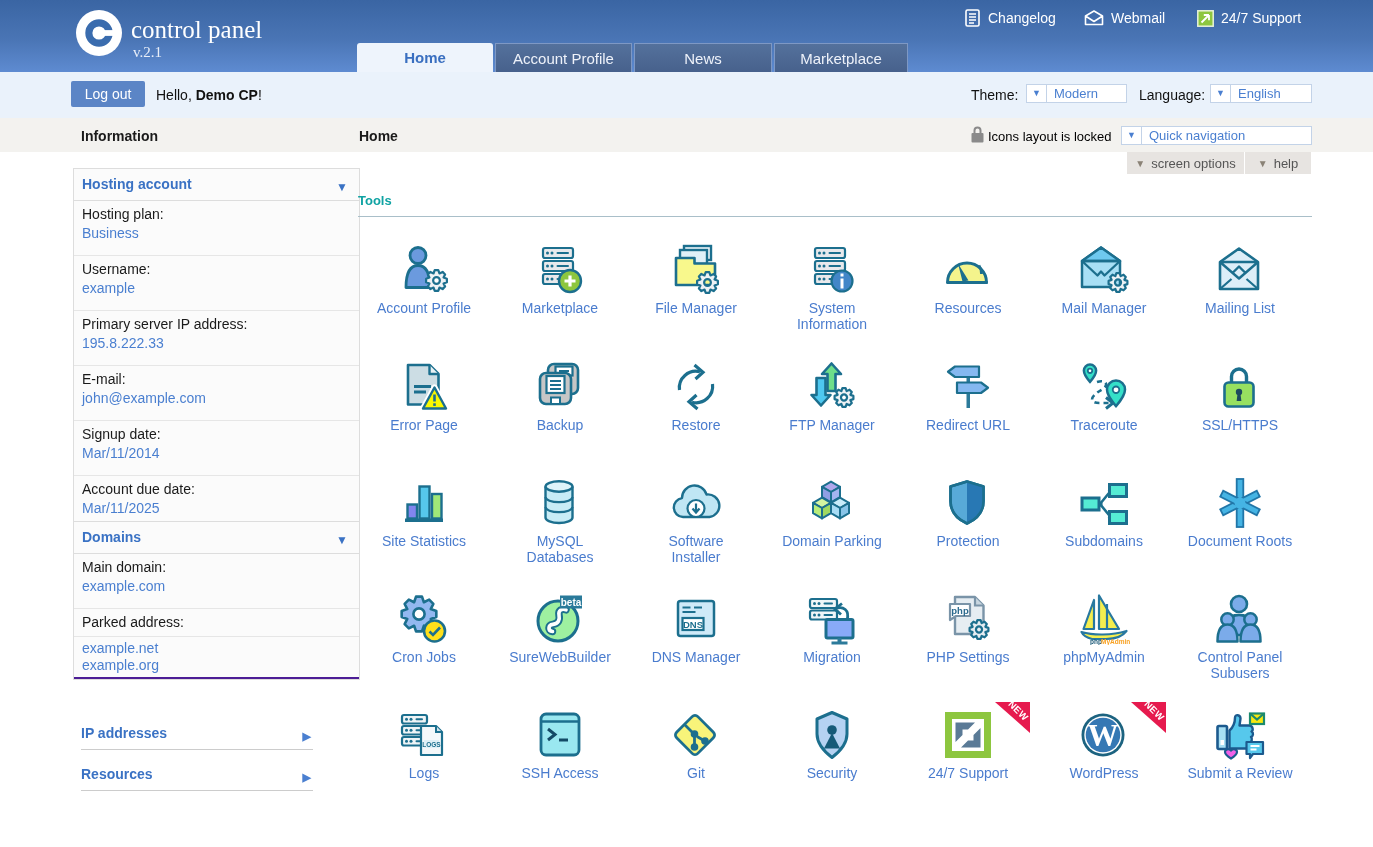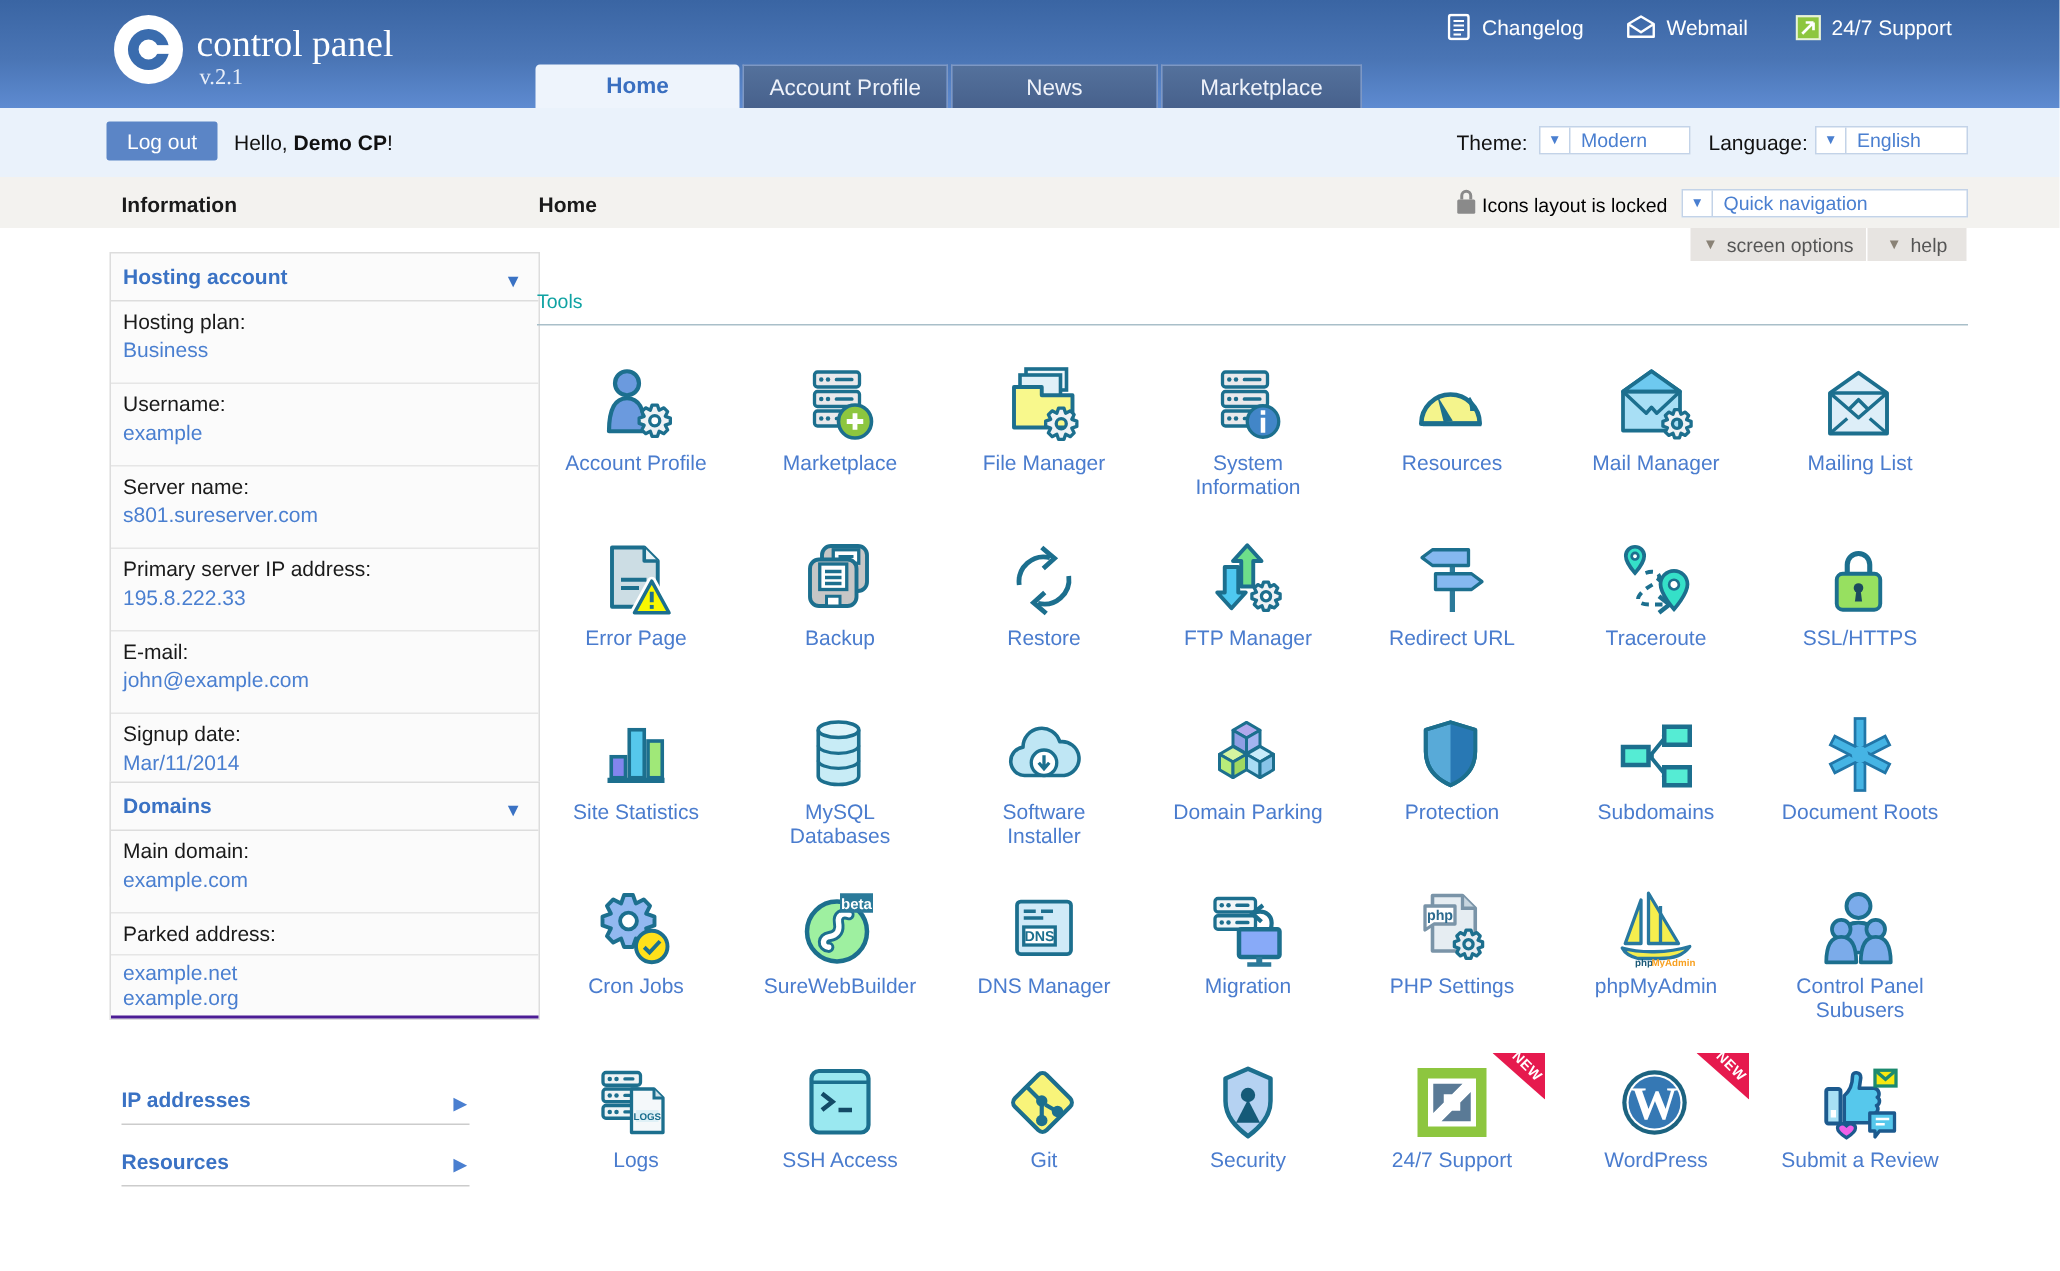--- a/index.html
+++ b/index.html
@@ -29,21 +29,21 @@
 .ptitle .tri{position:absolute;right:11px;top:10px;color:#3a72c4;font-size:12px}
 .pitem{padding:4px 8px 12px 8px;height:38px;border-bottom:1px solid #e6e6e6}
 .plabel{font-size:14px;color:#1a1a1a;line-height:19px}
 .pvalue{font-size:14px;color:#4a7fd0;line-height:19px}
 .pi2{padding:4px 8px 4px 8px;border-bottom:1px solid #e6e6e6}
 .pi3{padding:3px 8px 3px 8px;border-bottom:2px solid #4c1d95}
 .pi3 .pvalue{line-height:17px}
 #moreinfo{margin:4px 8px 7px 8px;background:#c9dcf2;border:1px solid #afc9e8;color:#3a72c4;font-size:14px;text-align:center;padding:4px 0 5px 0}
 .sideh{position:absolute;left:81px;width:232px;font-size:14px;font-weight:bold;color:#3a72c4;border-bottom:1px solid #ccc;padding-bottom:6px;line-height:19px}
 .sideh .tri{position:absolute;right:2px;top:3px;font-size:11px;color:#4a7fd0}
-#tools{position:absolute;left:358px;top:193px;font-size:13px;font-weight:normal;color:#10a3a3}
+#tools{position:absolute;left:358px;top:193px;font-size:13px;font-weight:bold;color:#10a3a3}
 #toolshr{position:absolute;left:358px;top:216px;width:954px;height:1px;background:#a9bfc9}
 .cell{position:absolute;width:136px;text-align:center}
 .cell svg{display:block;margin:0 auto}
 .clabel{margin-top:4px;font-size:14px;color:#4a7cce;line-height:16px}
 </style></head>
 <body>
 <div id="hdr"></div>
 <svg id="logo" width="46" height="46" viewBox="0 0 46 46">
   <circle cx="23" cy="23" r="23" fill="#fff"></circle>
   <path d="M23 9.3A13.7 13.7 0 1 0 36.7 23A13.7 13.7 0 0 0 23 9.3Z M23 16.4A6.6 6.6 0 1 1 16.4 23A6.6 6.6 0 0 1 23 16.4Z" fill="#3a6cae" fill-rule="evenodd"></path>
@@ -106,24 +106,20 @@
   <div class="ptitle">Hosting account<span class="tri">▼</span></div>
   <div class="pitem">
       <div class="plabel">Hosting plan:</div>
       <div class="pvalue">Business</div>
     </div>
   <div class="pitem">
       <div class="plabel">Username:</div>
       <div class="pvalue">example</div>
     </div>
   <div class="pitem">
-      <div class="plabel">Server name:</div>
-      <div class="pvalue">s801.sureserver.com</div>
-    </div>
-  <div class="pitem">
       <div class="plabel">Primary server IP address:</div>
       <div class="pvalue">195.8.222.33</div>
     </div>
   <div class="pitem">
       <div class="plabel">E-mail:</div>
       <div class="pvalue">john@example.com</div>
     </div>
   <div class="pitem">
       <div class="plabel">Signup date:</div>
       <div class="pvalue">Mar/11/2014</div>

